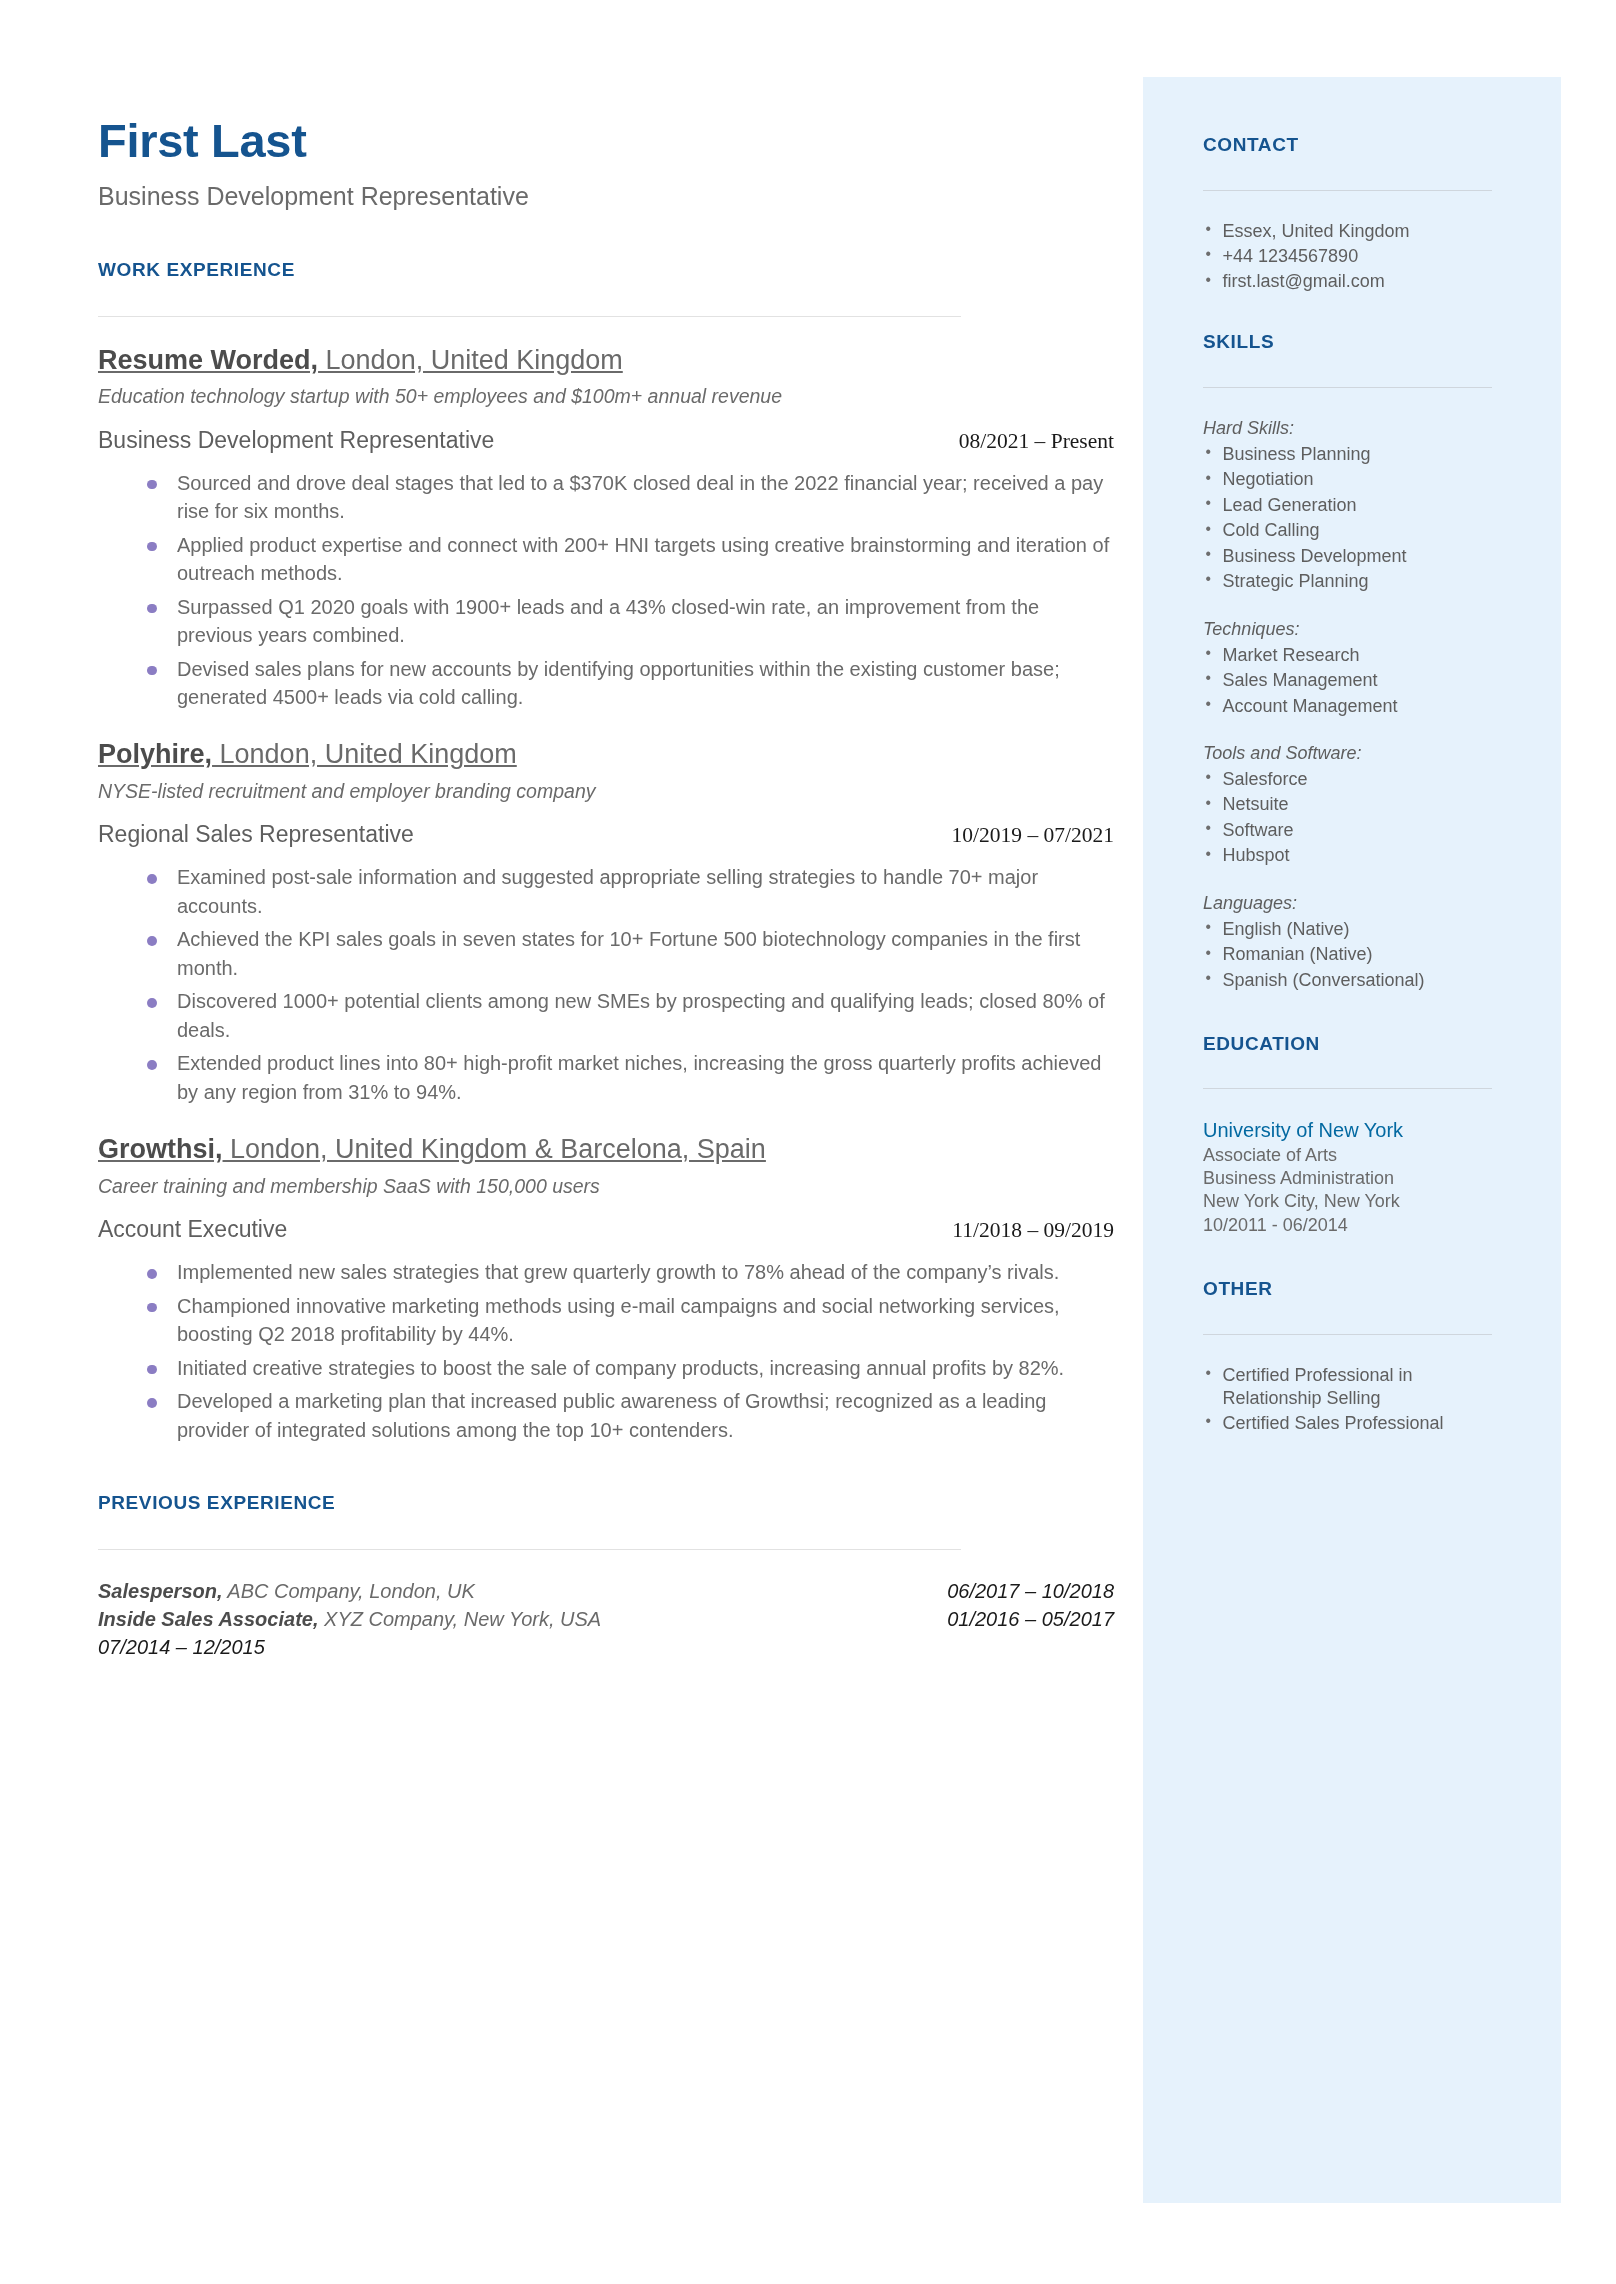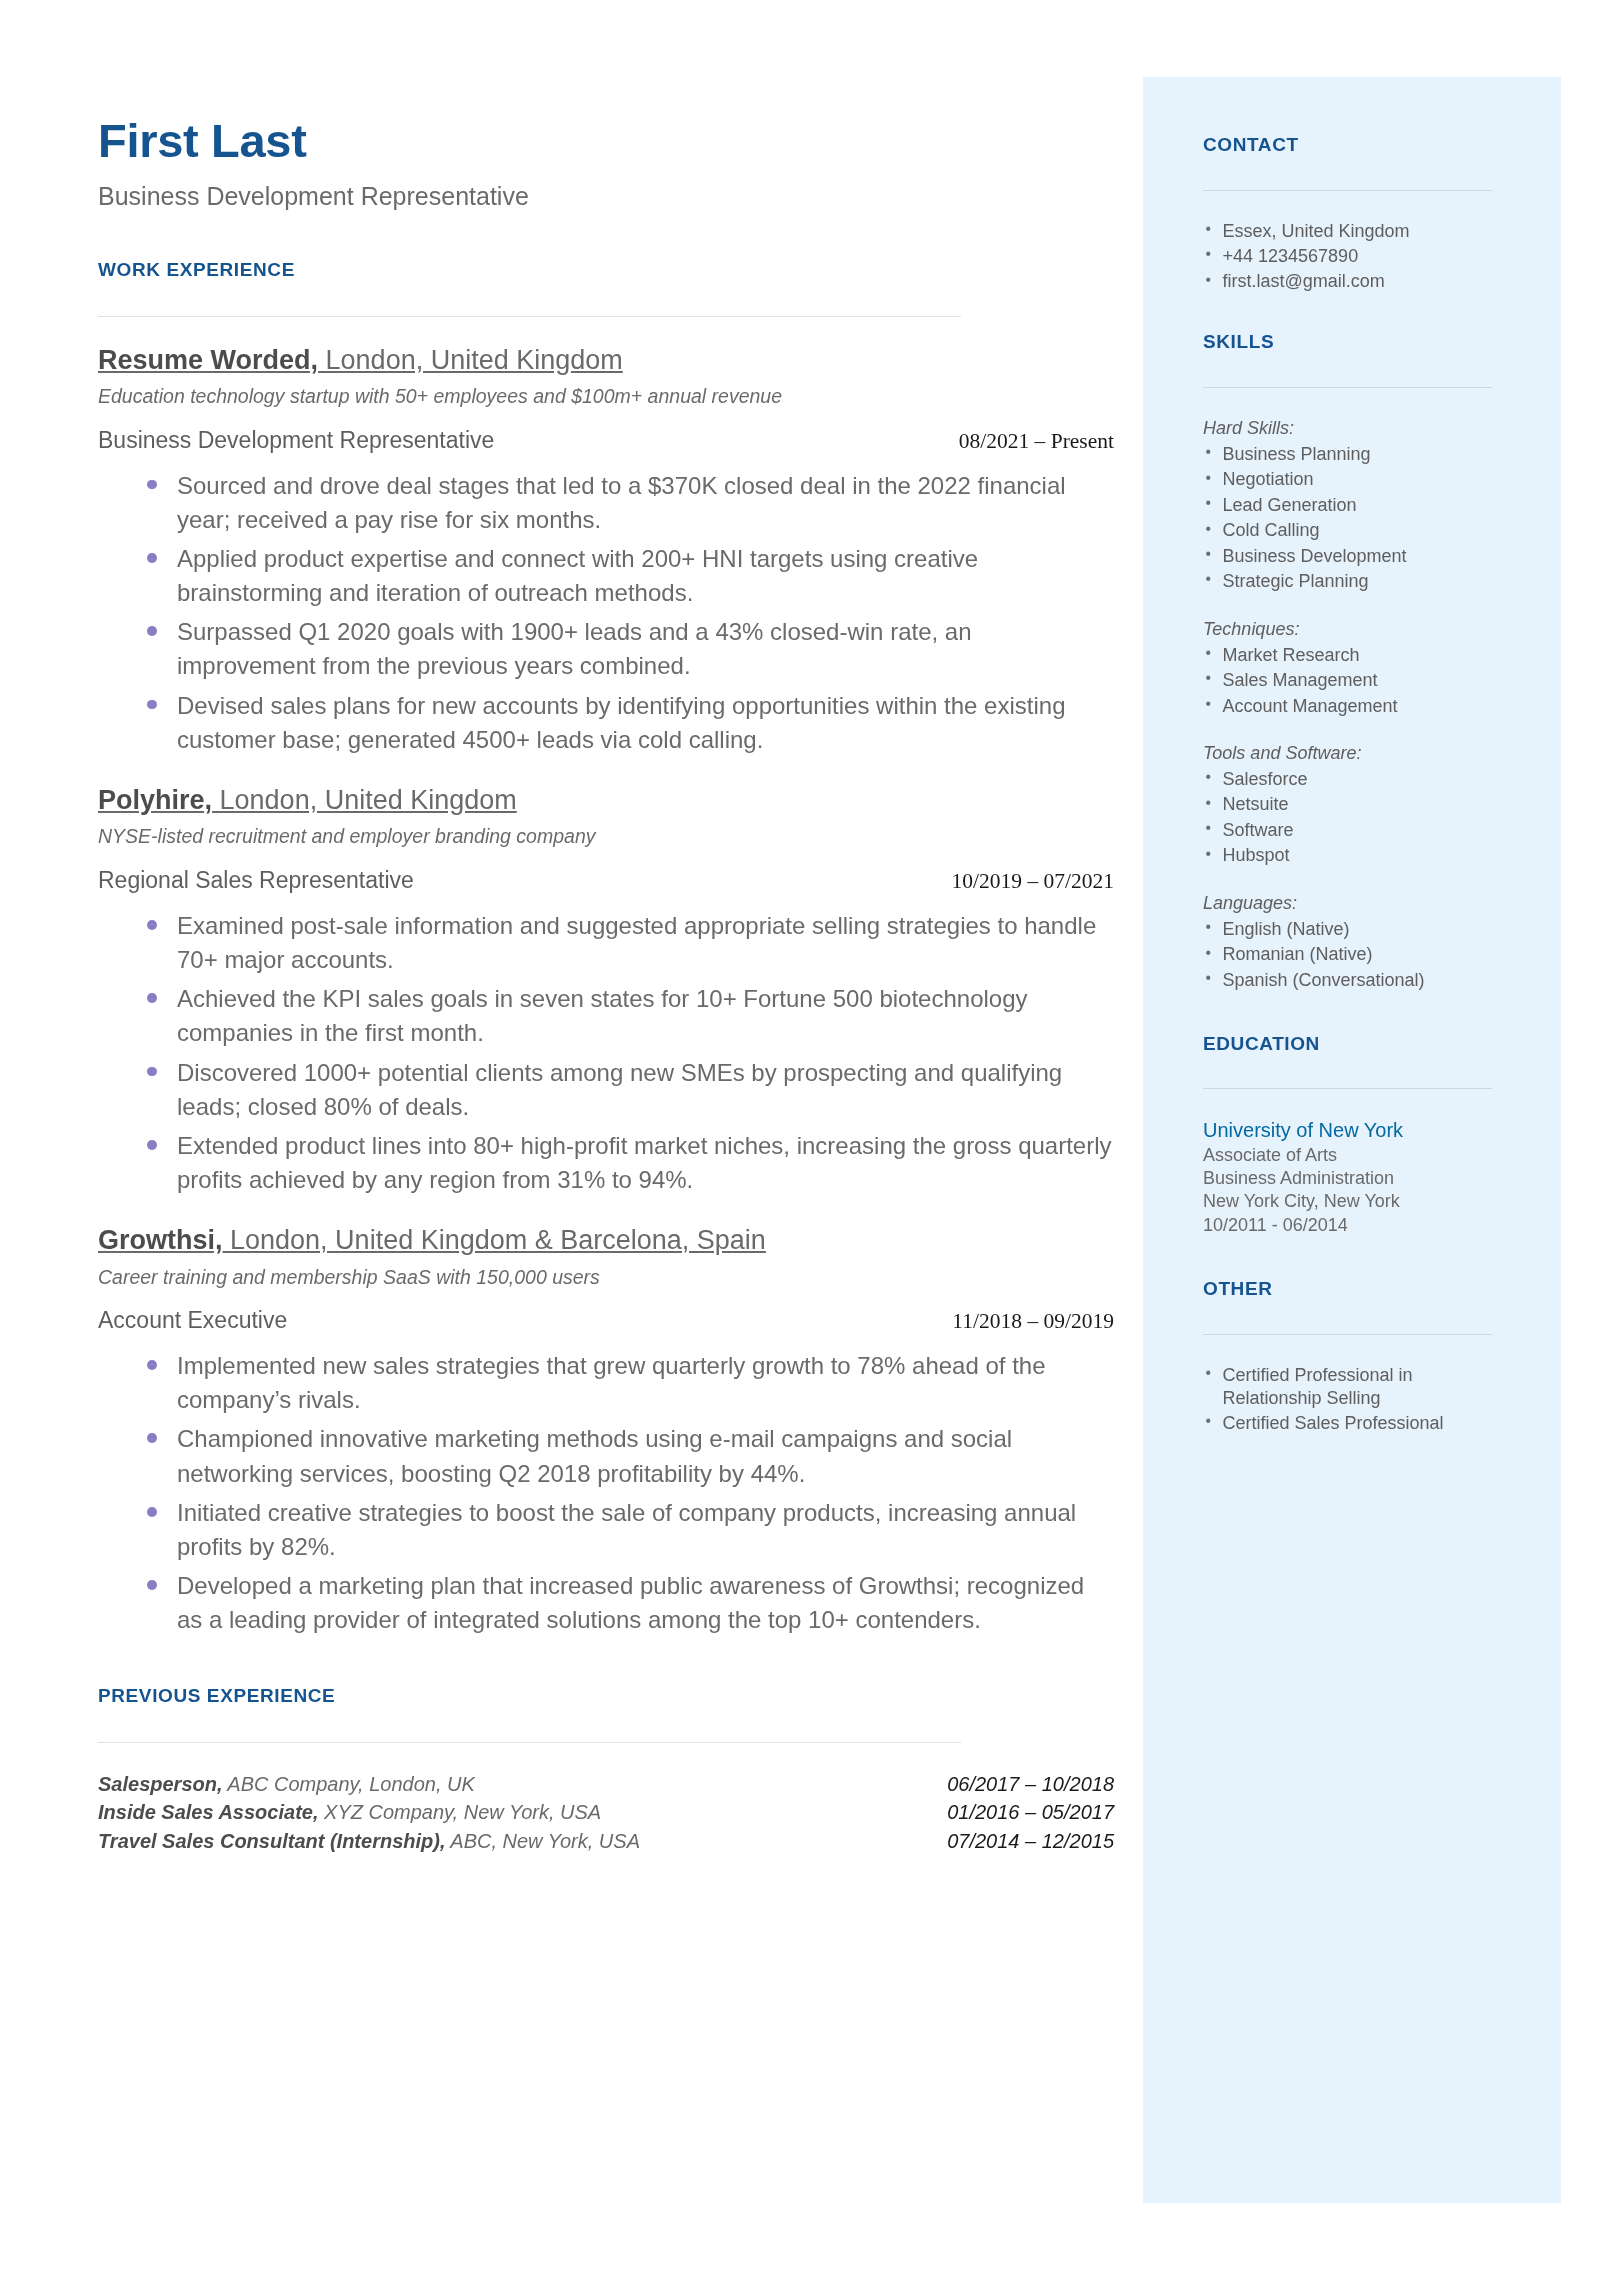--- a/index.html
+++ b/index.html
@@ -175,21 +175,21 @@
 
   .bullets {
     list-style: none;
     margin: 14.3px 0 0 0;
     padding: 0;
   }
   .bullets li {
     position: relative;
     padding-left: 79px;
     color: #6a6a6a;
-    font-size: 24px;
+    font-size: 20px;
     line-height: 1.42;
     margin-bottom: 5.2px;
     max-width: 1029px;
   }
   .bullets li::before {
     content: "";
     position: absolute;
     left: 49px;
     top: 11px;
     width: 9.8px;
@@ -287,21 +287,20 @@
     <div class="prev-table" id="prev-container">
         <div class="prev-row">
           <div class="prev-left"><b>Salesperson,</b><span> ABC Company, London, UK</span></div>
           <div class="prev-dates">06/2017 – 10/2018</div>
         </div>
         <div class="prev-row">
           <div class="prev-left"><b>Inside Sales Associate,</b><span> XYZ Company, New York, USA</span></div>
           <div class="prev-dates">01/2016 – 05/2017</div>
         </div>
         <div class="prev-row">
-          <div class="prev-left"><b>Travel Sales Consultant (Internship),</b><span> ABC, New York, USA</span></div>
           <div class="prev-dates">07/2014 – 12/2015</div>
         </div>
       </div>
 
   </div>
 
   <div class="sidebar">
     <div class="sidebar-inner">
 
       <div class="side-heading">CONTACT</div>

